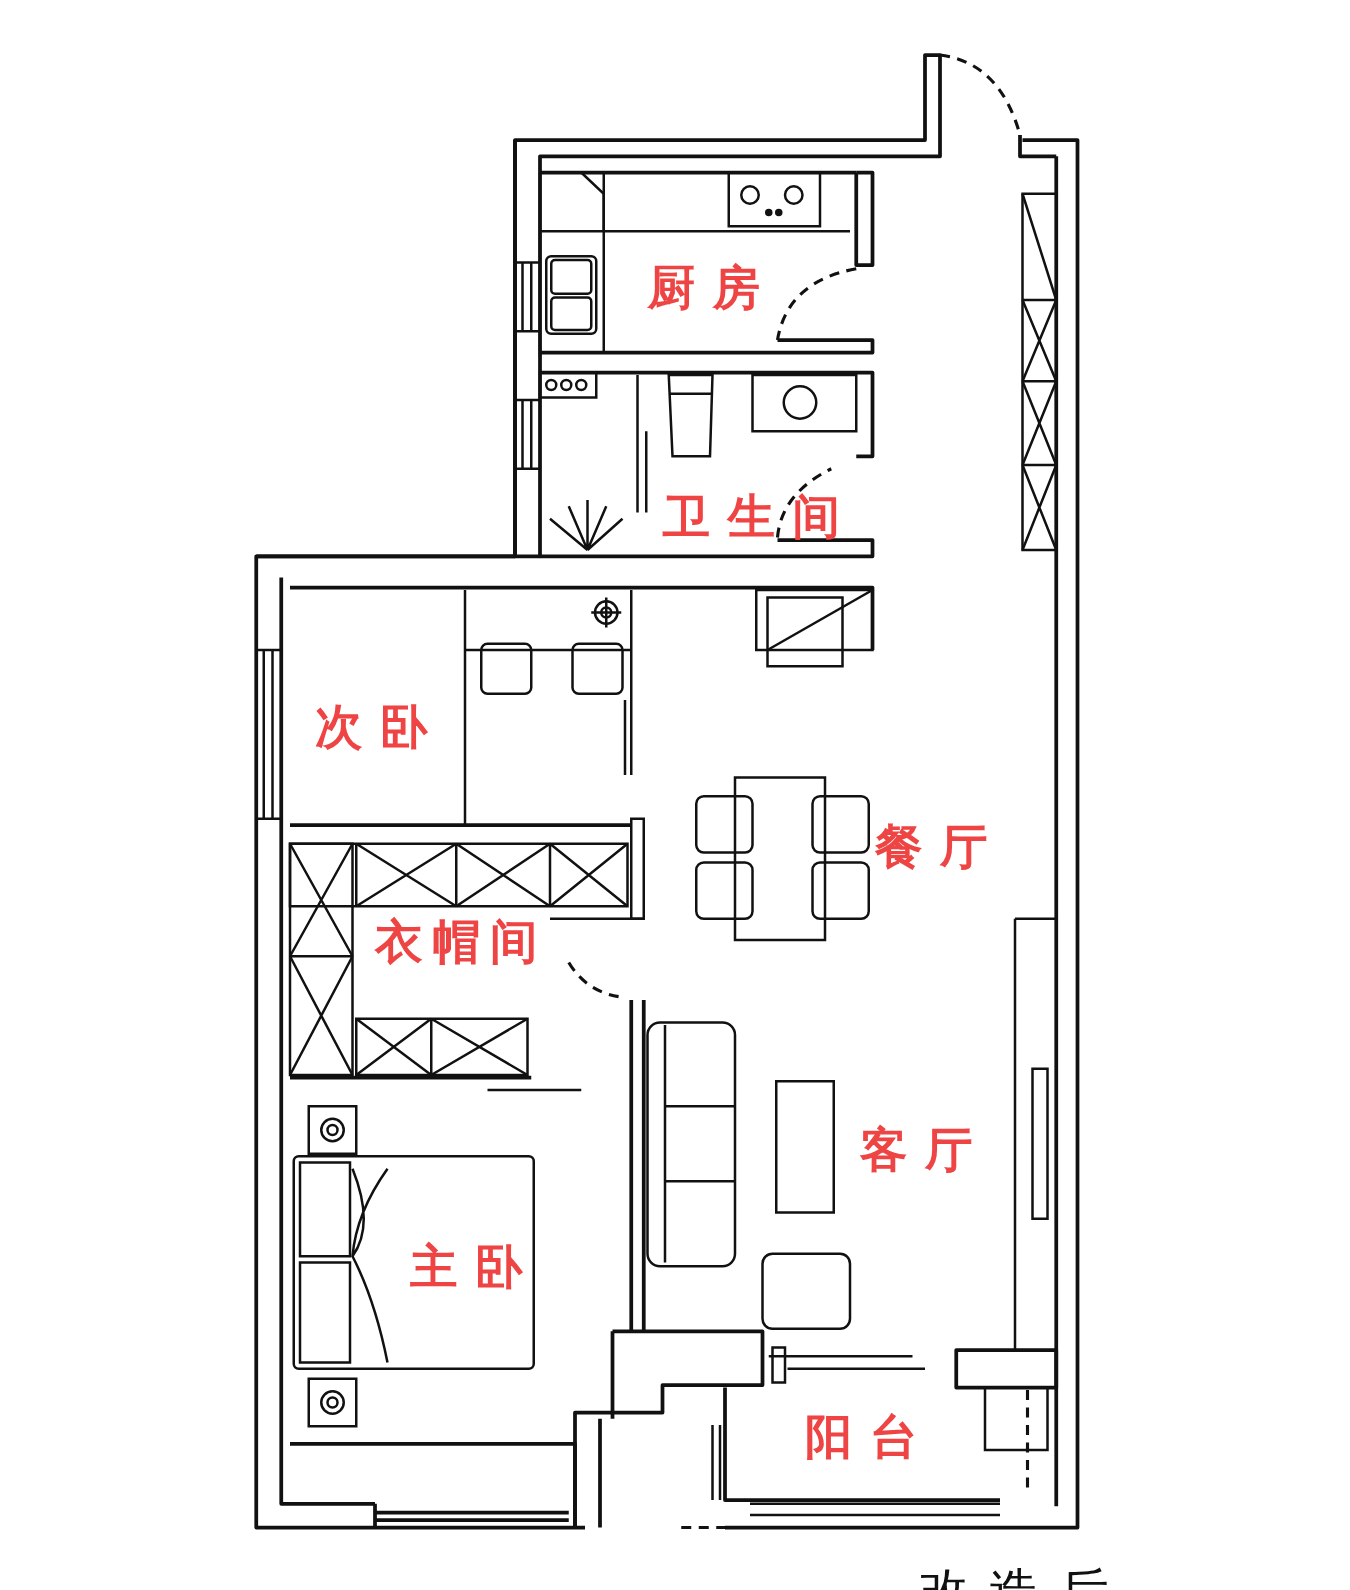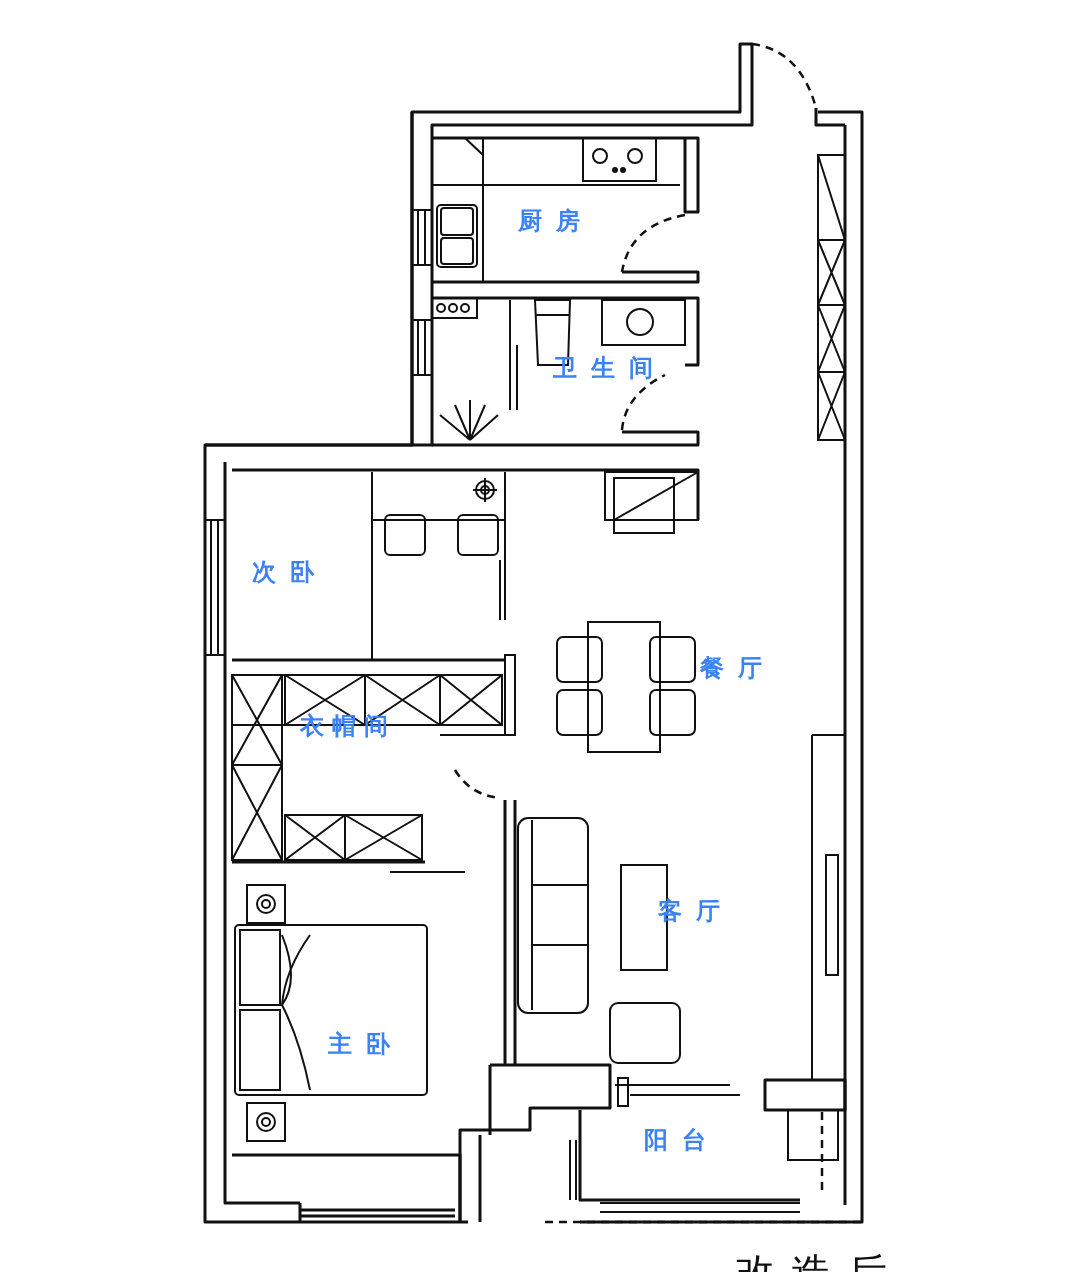--- a/index.html
+++ b/index.html
@@ -2,21 +2,21 @@
 <html><head>
 <meta charset="utf-8">
 <style>
   html,body{margin:0;padding:0;background:#ffffff;}
   body{width:1080px;height:1272px;position:relative;overflow:hidden;font-family:"DejaVu Sans",sans-serif;}
   svg{position:absolute;left:0;top:0;}
   .w{fill:none;stroke:#111;stroke-width:3;stroke-linejoin:round;}
   .t{fill:none;stroke:#111;stroke-width:2;}
   .d{fill:none;stroke:#111;stroke-width:2.5;stroke-dasharray:8 6;}
   .f{fill:#111;}
-  .label{position:absolute;font-size:24px;color:#3b82f6;letter-spacing:14px;white-space:nowrap;font-weight:bold;}
+  .label{position:absolute;font-size:38px;color:#ef4444;letter-spacing:14px;white-space:nowrap;font-weight:bold;}
   .caption{position:absolute;font-size:40px;color:#111;letter-spacing:16px;white-space:nowrap;}
 </style>
 </head>
 <body>
 
 <svg width="1080" height="1272" viewBox="0 0 1080 1272">
 
   <g>
     <path class="w" d="M412 112 L740 112 L740 44 L752 44 L752 125 L432 125 L432 445 L412 445 Z"></path>
     <path class="w" d="M412 112 L412 445 L205 445 L205 1222 L468 1222"></path>
@@ -147,20 +147,20 @@
     <path class="w" d="M580 1110 L580 1200 L800 1200"></path>
     <path class="t" d="M570 1140 L570 1200 M576 1140 L576 1200"></path>
     <rect class="t" x="788" y="1110" width="50" height="50"></rect>
     <path class="d" d="M822 1112 L822 1195"></path>
     <path class="t" d="M600 1203 L800 1203 M600 1212 L800 1212"></path>
     <path class="d" d="M545 1222 L862 1222"></path>
   </g>
 </svg>
 
 <div class="label" style="left:518px;top:205px;">厨房</div>
-<div class="label" style="left:530px;top:352px;margin-left:23px;">卫生间</div>
+<div class="label" style="left:530px;top:388px;">卫生间</div>
 <div class="label" style="left:252px;top:556px;">次卧</div>
 <div class="label" style="left:700px;top:652px;">餐厅</div>
-<div class="label" style="left:300px;top:710px;letter-spacing:8px;">衣帽间</div>
-<div class="label" style="left:658px;top:895px;">客厅</div>
-<div class="label" style="left:328px;top:1028px;">主卧</div>
+<div class="label" style="left:300px;top:728px;letter-spacing:8px;">衣帽间</div>
+<div class="label" style="left:688px;top:895px;">客厅</div>
+<div class="label" style="left:328px;top:988px;">主卧</div>
 <div class="label" style="left:644px;top:1124px;">阳台</div>
 <div class="caption" style="left:735px;top:1246px;">改造后</div>
 
 </body></html>

